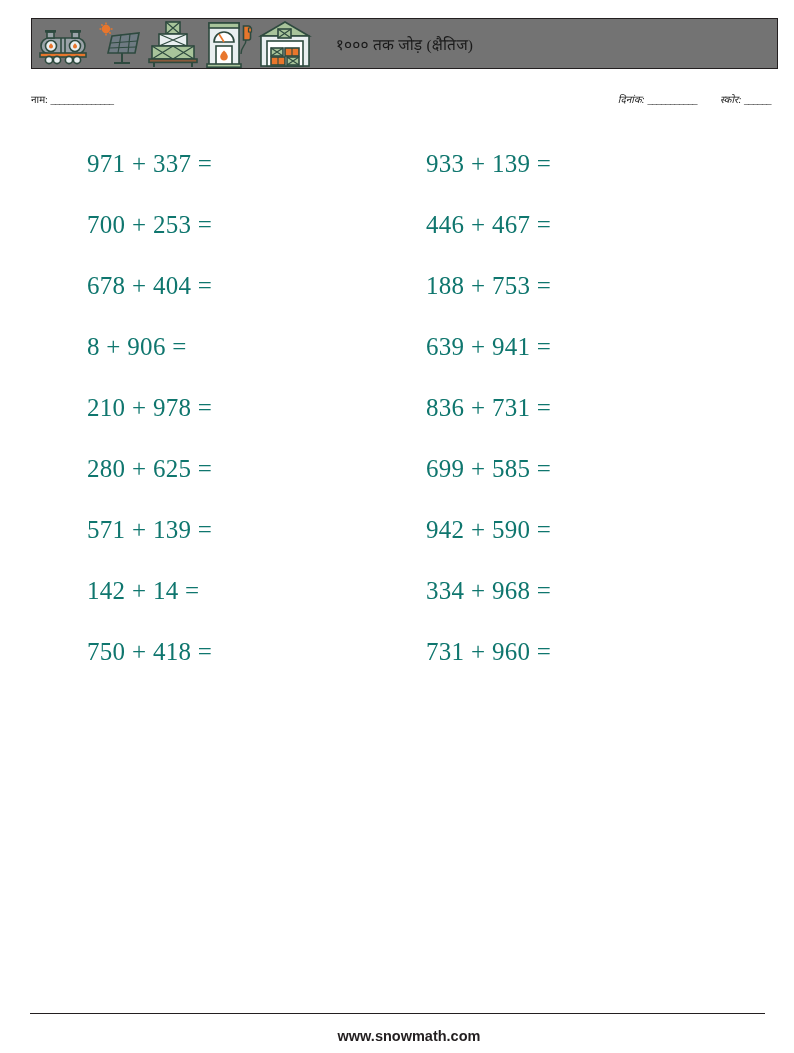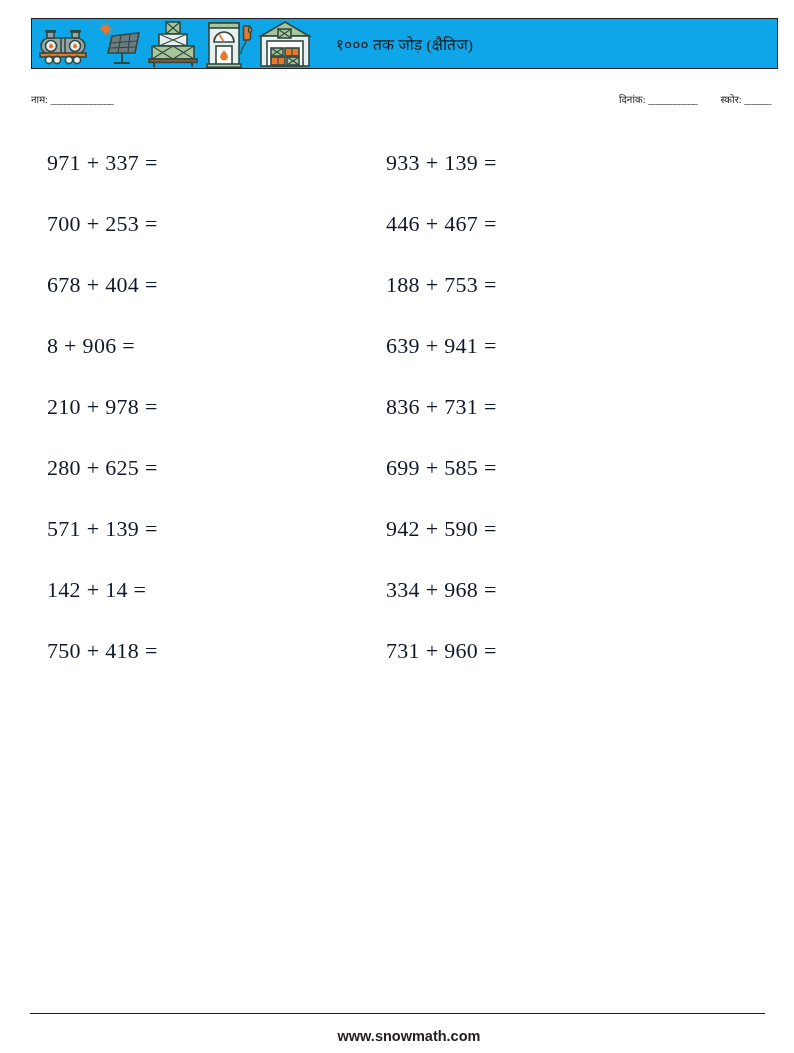--- a/index.html
+++ b/index.html
@@ -18,21 +18,21 @@
   }
 
   
   #header-box {
     position: absolute;
     left: 31px;
     top: 18px;
     width: 747px;
     height: 51px;
     border: 1.5px solid #231f20;
-    background: #0ea5e9;
+    background: #737373;
     display: flex;
     align-items: center;
   }
   #header-icons {
     display: flex;
     align-items: flex-end;
     gap: 2px;
     padding-left: 3px;
     height: 100%;
   }
@@ -62,43 +62,45 @@
     position: absolute;
     left: 0;
     top: 0;
     white-space: nowrap;
   }
   #date-score {
     position: absolute;
     right: 7px;
     top: 0;
     white-space: nowrap;
+    font-style: italic;
   }
   .fld-label { }
   .blank { letter-spacing: -0.5px; }
   .gap-sm { display: inline-block; width: 18px; }
 
   
   #problems {
     position: absolute;
     left: 0;
     top: 138px;
     width: 794px;
   }
   .prow {
     position: relative;
     height: 61px;
   }
   .cell {
     position: absolute;
-    font-size: 22px;
+    font-size: 25px;
     font-family: "Liberation Serif", "DejaVu Serif", serif;
-    color: #0f172a;
+    color: #0f766e;
     white-space: nowrap;
     letter-spacing: 0.3px;
+    margin-left: 40px;
   }
   .cell.col0 { left: 47px; top: 12px; }
   .cell.col1 { left: 386px; top: 12px; }
 
   
   #footer-rule {
     position: absolute;
     left: 30px;
     top: 1013px;
     width: 735px;

